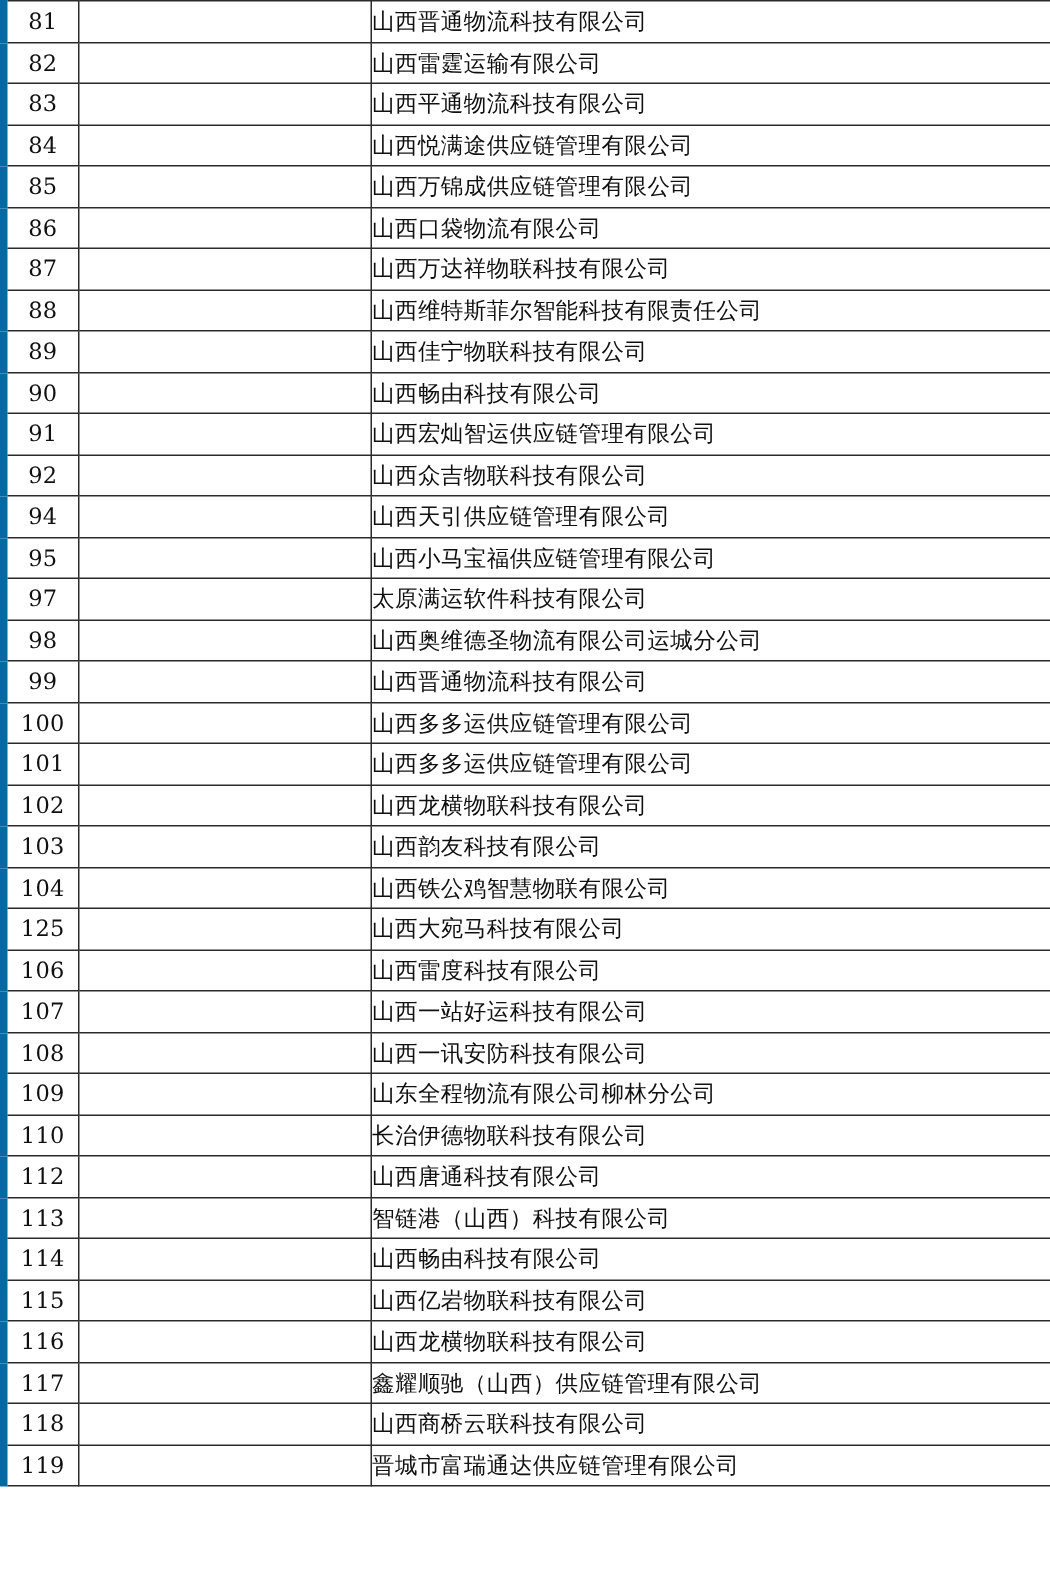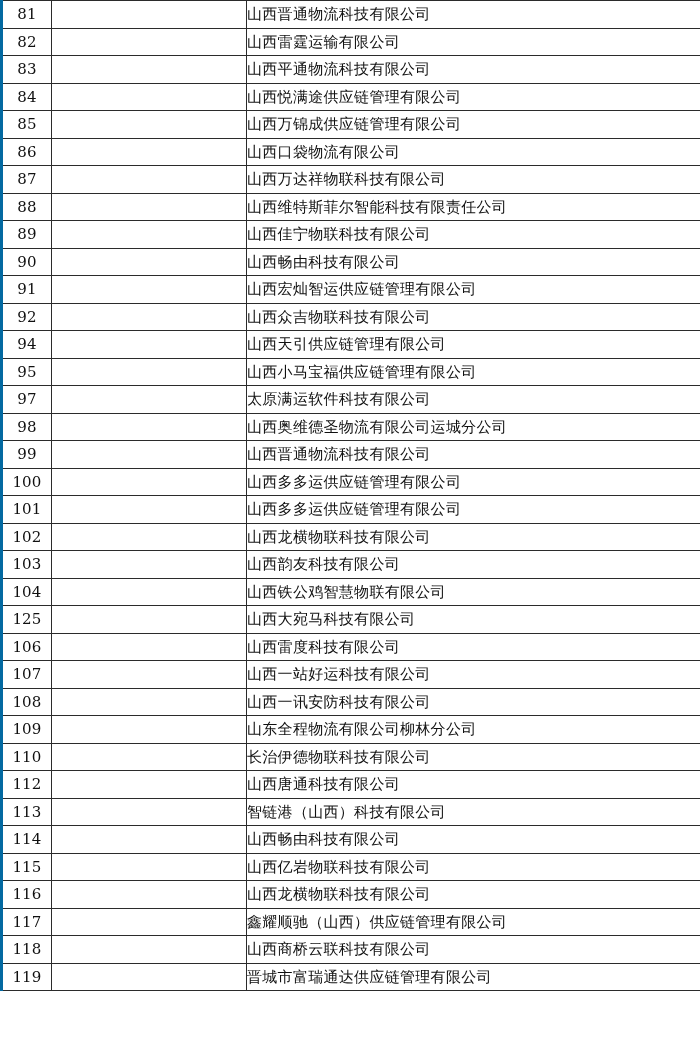--- a/index.html
+++ b/index.html
@@ -51,21 +51,21 @@
     padding-left: 6px;
     font-family: "DejaVu Serif", "Liberation Serif", serif;
     font-size: 15.5px;
     letter-spacing: 0.3px;
     white-space: nowrap;
     overflow: hidden;
   }
   
   table.doc-table tr:first-child td { border-top: 1px solid #2b2b2b; }
   
-  table.doc-table tr td:first-child { border-left: 3px solid #0369a1; margin-left: 16px; }
+  table.doc-table tr td:first-child { border-left: 5px solid #0369a1; margin-left: 16px; }
   table.doc-table tr td:last-child { border-right: 1px solid #15803d; margin-left: 48px; }
 </style>
 </head>
 <body>
 
 <div class="page">
   <table class="doc-table">
     <colgroup>
       <col class="c-num">
       <col class="c-mid">

